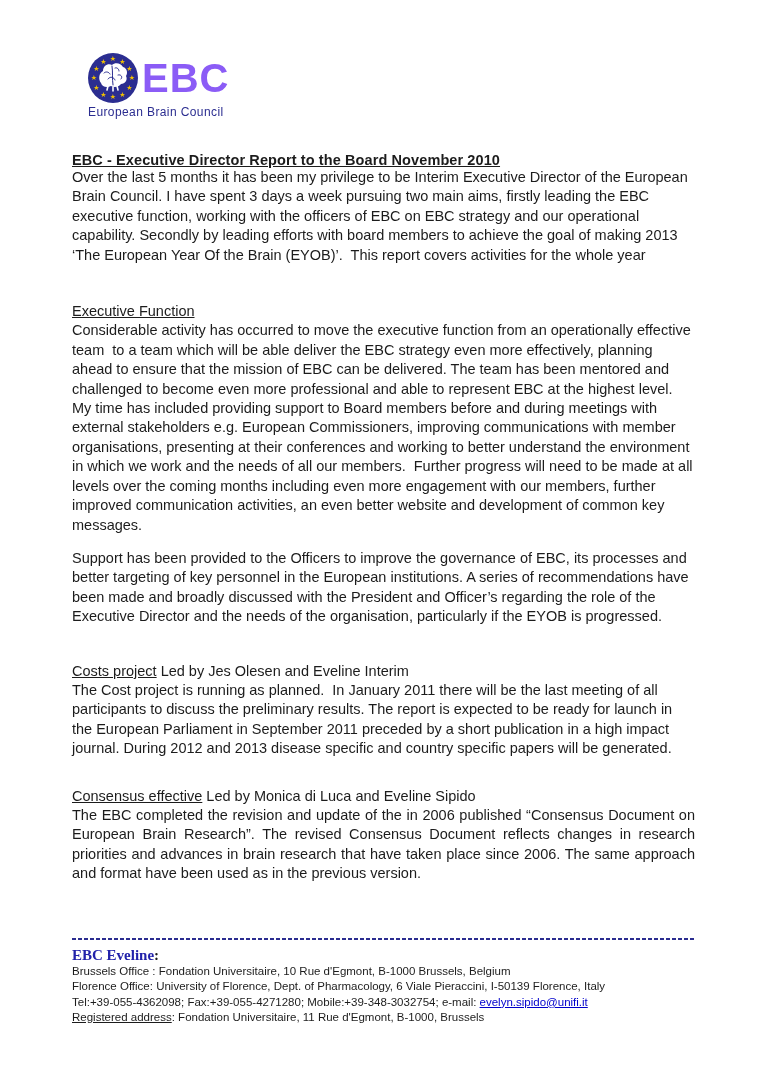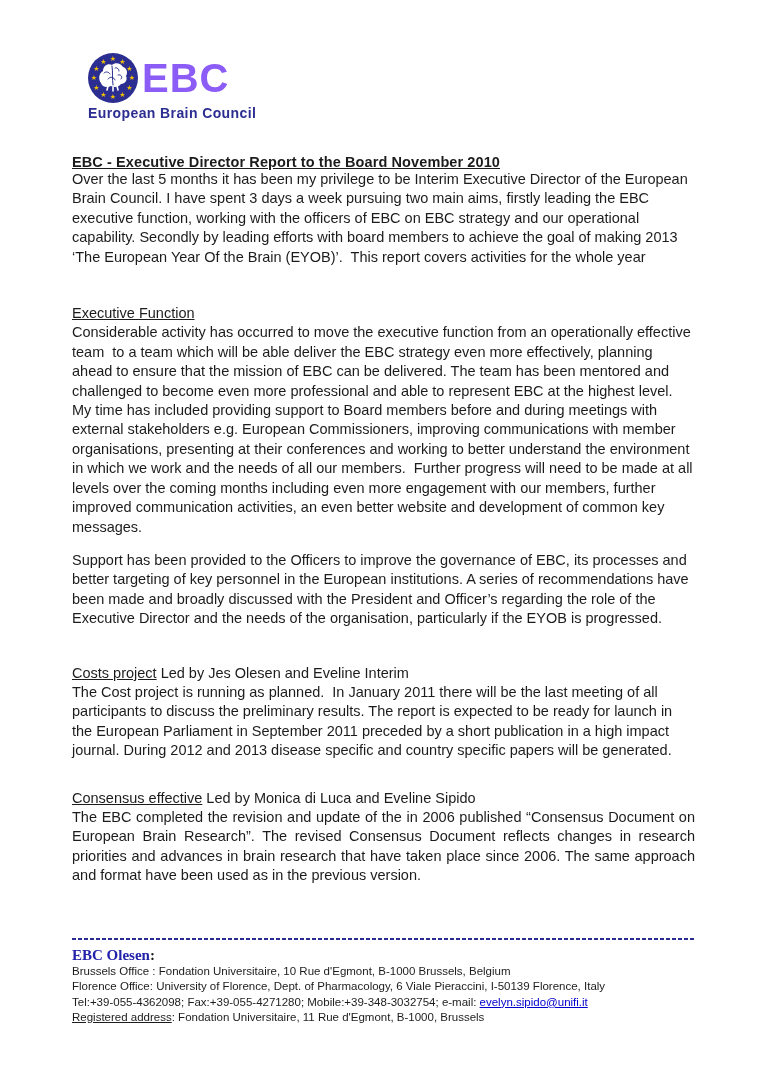--- a/index.html
+++ b/index.html
@@ -26,22 +26,22 @@
     font-weight: 700;
     font-size: 40px;
     line-height: 40px;
     color: #8b5cf6;
     letter-spacing: 1px;
     margin-left: 4px;
   }
   .logo-name {
     margin-top: 2px;
     text-align: left;
-    font-size: 14px;
-    font-weight: 700;
+    font-size: 12px;
+    font-weight: 400;
     color: #2b2d90;
     letter-spacing: 0.4px;
     white-space: nowrap;
   }
 
   
   .title {
     margin-top: 33px;
     font-size: 14.5px;
     font-weight: 700;
@@ -144,20 +144,20 @@
     <p class="para">The Cost project is running as planned.  In January 2011 there will be the last meeting of all participants to discuss the preliminary results. The report is expected to be ready for launch in the European Parliament in September 2011 preceded by a short publication in a high impact journal. During 2012 and 2013 disease specific and country specific papers will be generated.</p>
   </section>
 
   <section class="sec-consensus">
     <h2 class="sec-head"><span class="u">Consensus effective</span><span> Led by Monica di Luca and Eveline Sipido</span></h2>
     <p class="para justified">The EBC completed the revision and update of the in 2006 published “Consensus Document on European Brain Research”. The revised Consensus Document reflects changes in research priorities and advances in brain research that have taken place since 2006. The same approach and format have been used as in the previous version.</p>
   </section>
 
   <footer class="footer">
     <div class="rule"></div>
-    <div class="office"><span class="office-name">EBC Olesen</span><span class="office-colon">:</span></div>
+    <div class="office"><span class="office-name">EBC Eveline</span><span class="office-colon">:</span></div>
     <div class="f-line">Brussels Office : Fondation Universitaire, 10 Rue d'Egmont, B-1000 Brussels, Belgium</div>
     <div class="f-line">Florence Office: University of Florence, Dept. of Pharmacology, 6 Viale Pieraccini, I-50139 Florence, Italy</div>
     <div class="f-line"><span>Tel:+39-055-4362098; Fax:+39-055-4271280; Mobile:+39-348-3032754; e-mail: </span><a class="email">evelyn.sipido@unifi.it</a></div>
     <div class="f-line"><span class="u">Registered address</span><span>: Fondation Universitaire, 11 Rue d'Egmont, B-1000, Brussels</span></div>
   </footer>
 
 </div>
 
 </body></html>

